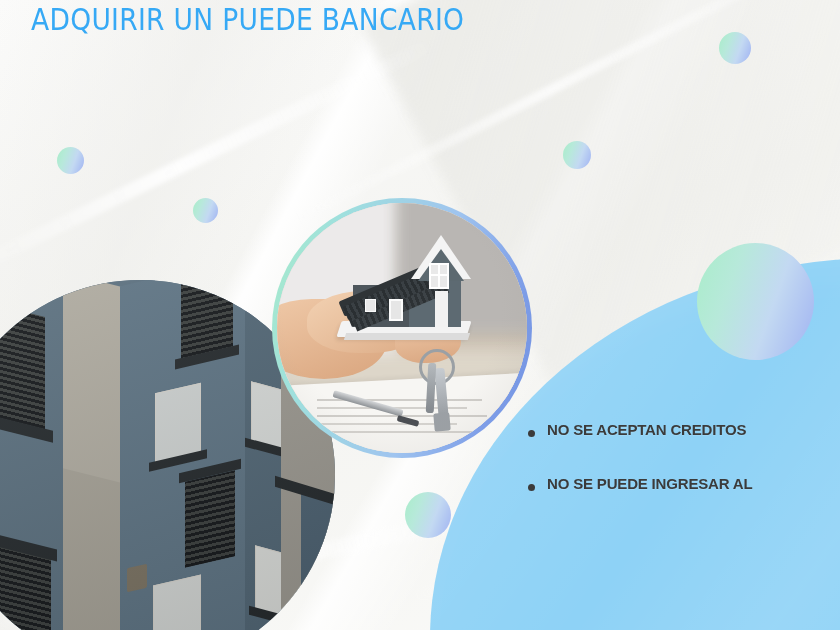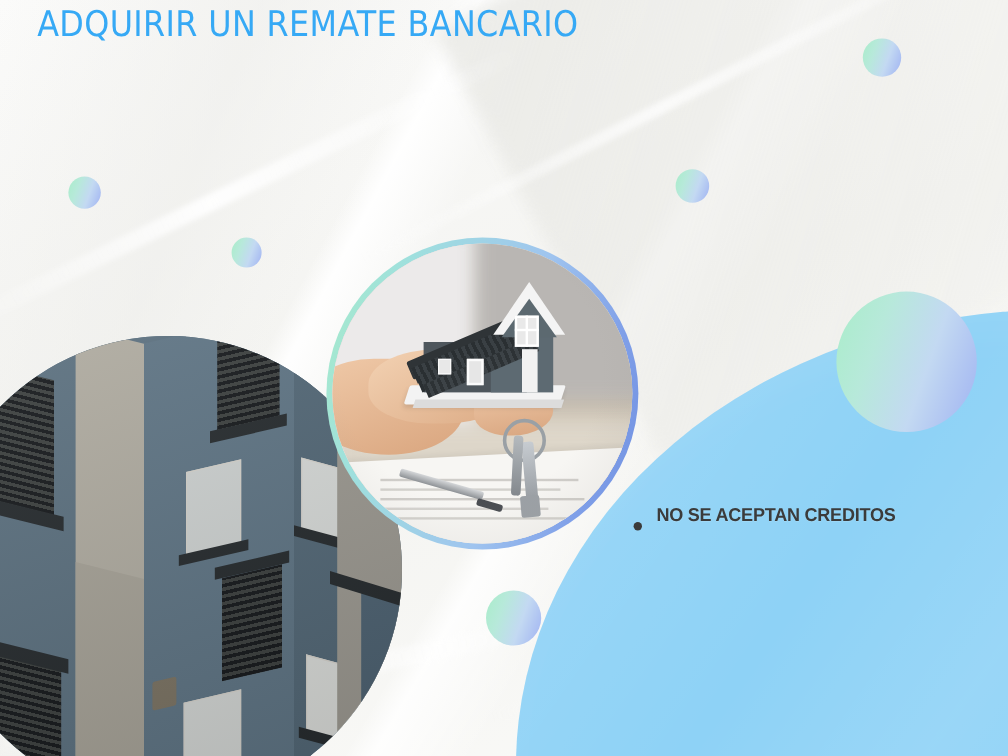--- a/index.html
+++ b/index.html
@@ -68,21 +68,21 @@
 
   
   .bullets {
     position: absolute;
     left: 528px;
     top: 418px;
     width: 300px;
   }
   .bullet-row {
     display: flex;
-    align-items: flex-end;
+    align-items: center;
     margin-bottom: 30px;
   }
   .bullet-dot {
     width: 7px;
     height: 7px;
     border-radius: 50%;
     background: #3b3b3b;
     margin-top: 7px;
     margin-right: 12px;
     flex: 0 0 auto;
@@ -195,21 +195,21 @@
   <div class="bg-shade"></div>
   <div class="bg-streak s1"></div>
   <div class="bg-streak s2"></div>
   <div class="bg-streak s3"></div>
   <div class="bg-streak s4"></div>
 
   <div class="blue-panel"></div>
   <div class="blue-panel-sheen"></div>
 
   <div class="title">
-    <span>ADQUIRIR UN REMATE BANCARIO</span>
+    <span>ADQUIRIR UN PUEDE BANCARIO</span>
   </div>
 
   <div class="photo-circle building">
     <div class="building-art">
 
       <div class="bsky" style="right:-10px; top:-10px; width:150px; height:150px; transform:rotate(-38deg); transform-origin:100% 0;"></div>
       <div class="bsky" style="right:-30px; top:140px; width:90px; height:300px; transform:skewX(-9deg);"></div>
 
       <div class="bwall" style="left:-20px; top:0; width:230px; height:390px; background:#5c7180;"></div>
 
@@ -307,15 +307,19 @@
   <div class="bubble b3"></div>
   <div class="bubble b4"></div>
   <div class="bubble b5"></div>
   <div class="bubble b6"></div>
 
   <div class="bullets">
     <div class="bullet-row">
       <div class="bullet-dot"></div>
       <div class="bullet-text">NO SE ACEPTAN CREDITOS</div>
     </div>
+    <div class="bullet-row">
+      <div class="bullet-dot"></div>
+      <div class="bullet-text">NO SE PUEDE INGRESAR AL</div>
+    </div>
   </div>
 
 </div>
 
 </body></html>

